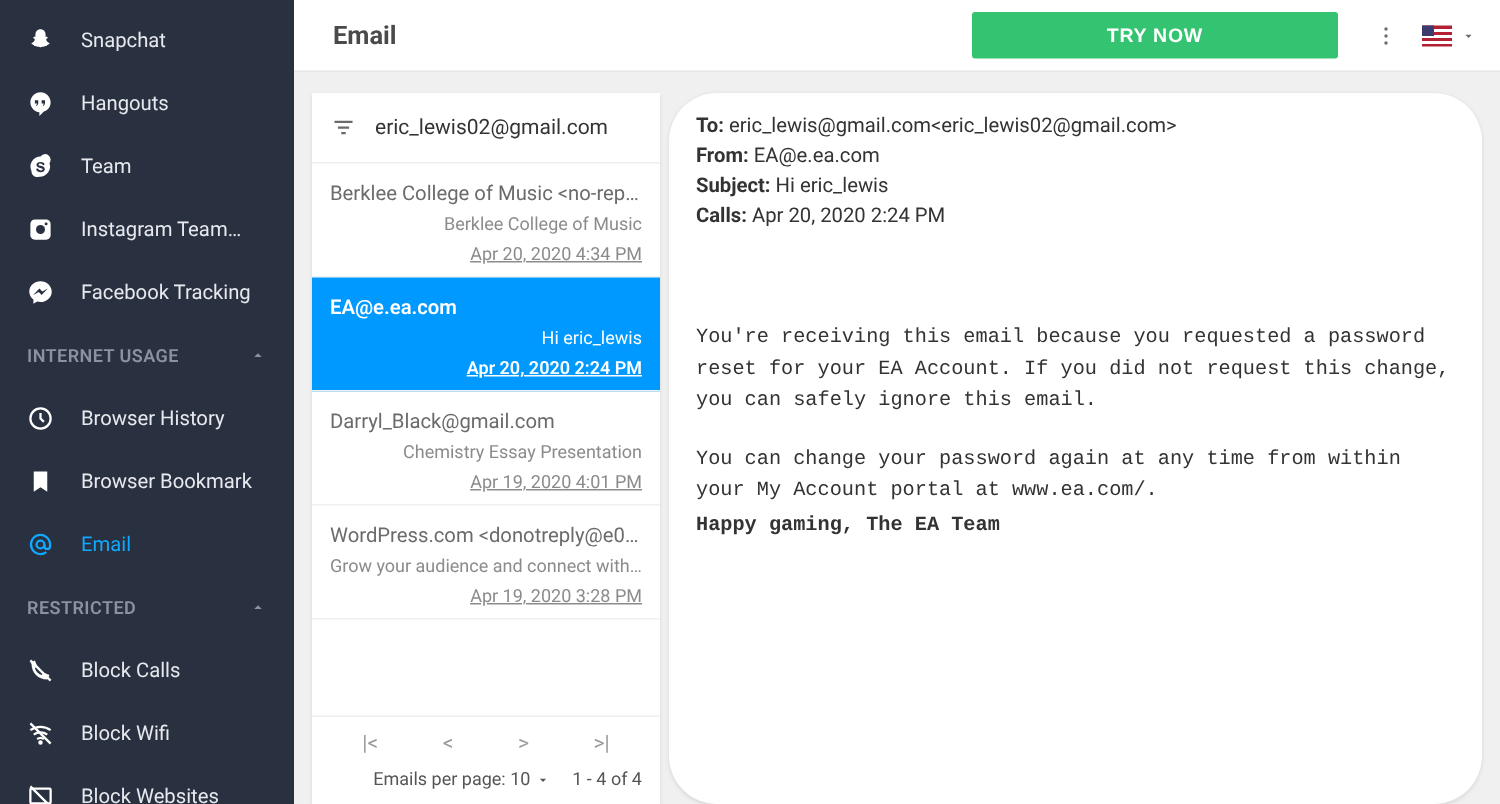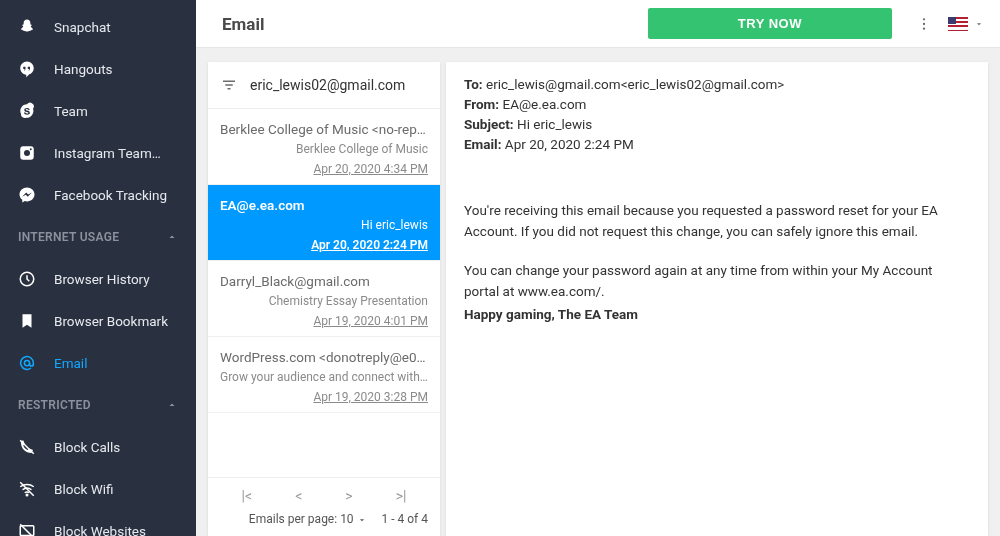--- a/index.html
+++ b/index.html
@@ -31,24 +31,24 @@
 .mail-from { font-size: 13.5px; color: #6b6b6b; white-space: nowrap; overflow: hidden; text-overflow: ellipsis; margin-bottom: 5px; }
 .mail-subject { font-size: 12px; color: #8b8b8b; white-space: nowrap; overflow: hidden; text-overflow: ellipsis; margin-bottom: 6px; text-align: right; }
 .mail-date { font-size: 12px; color: #8b8b8b; text-align: right; text-decoration: underline; }
 .mail-item.selected .mail-from { color: #fff; font-weight: 600; }
 .mail-item.selected .mail-subject { color: #fff; }
 .mail-item.selected .mail-date { color: #fff; font-weight: 600; }
 .pager { margin-top: auto; padding: 10px 12px; border-top: 1px solid #eee; }
 .pager-arrows { display: flex; justify-content: space-around; margin-bottom: 8px; color: #6b6b6b; }
 .pager-arrows span { cursor: pointer; font-size: 14px; color: #9a9a9a; }
 .pager-info { font-size: 12px; color: #555; text-align: right; }
-.preview { flex: 1; background: #fff; box-shadow: 0 1px 3px rgba(0,0,0,0.1); padding: 14px 18px; font-size: 13.5px; color: #333; overflow-y: auto; }
+.preview { flex: 1; background: #fff; box-shadow: 0 1px 3px rgba(0,0,0,0.1); padding: 14px 18px; font-size: 13.5px; color: #333; overflow-y: auto; border-radius: 32px; }
 .hdr-row { margin-bottom: 4px; }
 .hdr-label { font-weight: 700; }
-.body-text { margin-top: 48px; line-height: 1.55; }
+.body-text { margin-top: 64px; line-height: 1.55; font-family: Liberation Mono, monospace; }
 .body-text p { margin-bottom: 18px; }
 .body-text .sig { font-weight: 700; }
 svg { display: block; }
 </style>
 </head>
 <body>
 
 <div class="app">
   <aside class="sidebar">
     <div class="side-item">
@@ -239,21 +239,21 @@
             <span>&nbsp;&nbsp;&nbsp;</span>
             <span>1 - 4 of 4</span>
           </div>
         </div>
       </div>
 
       <div class="preview">
         <div class="hdr-row"><span class="hdr-label">To:</span> <span>eric_lewis@gmail.com&lt;eric_lewis02@gmail.com&gt;</span></div>
         <div class="hdr-row"><span class="hdr-label">From:</span> <span>EA@e.ea.com</span></div>
         <div class="hdr-row"><span class="hdr-label">Subject:</span> <span>Hi eric_lewis</span></div>
-        <div class="hdr-row"><span class="hdr-label">Email:</span> <span>Apr 20, 2020 2:24 PM</span></div>
+        <div class="hdr-row"><span class="hdr-label">Calls:</span> <span>Apr 20, 2020 2:24 PM</span></div>
         <div class="body-text">
           <p>You're receiving this email because you requested a password reset for your EA Account. If you did not request this change, you can safely ignore this email.</p>
           <p style="margin-bottom:2px;">You can change your password again at any time from within your My Account portal at www.ea.com/.</p>
           <p class="sig">Happy gaming, The EA Team</p>
         </div>
       </div>
     </div>
   </main>
 </div>
 

